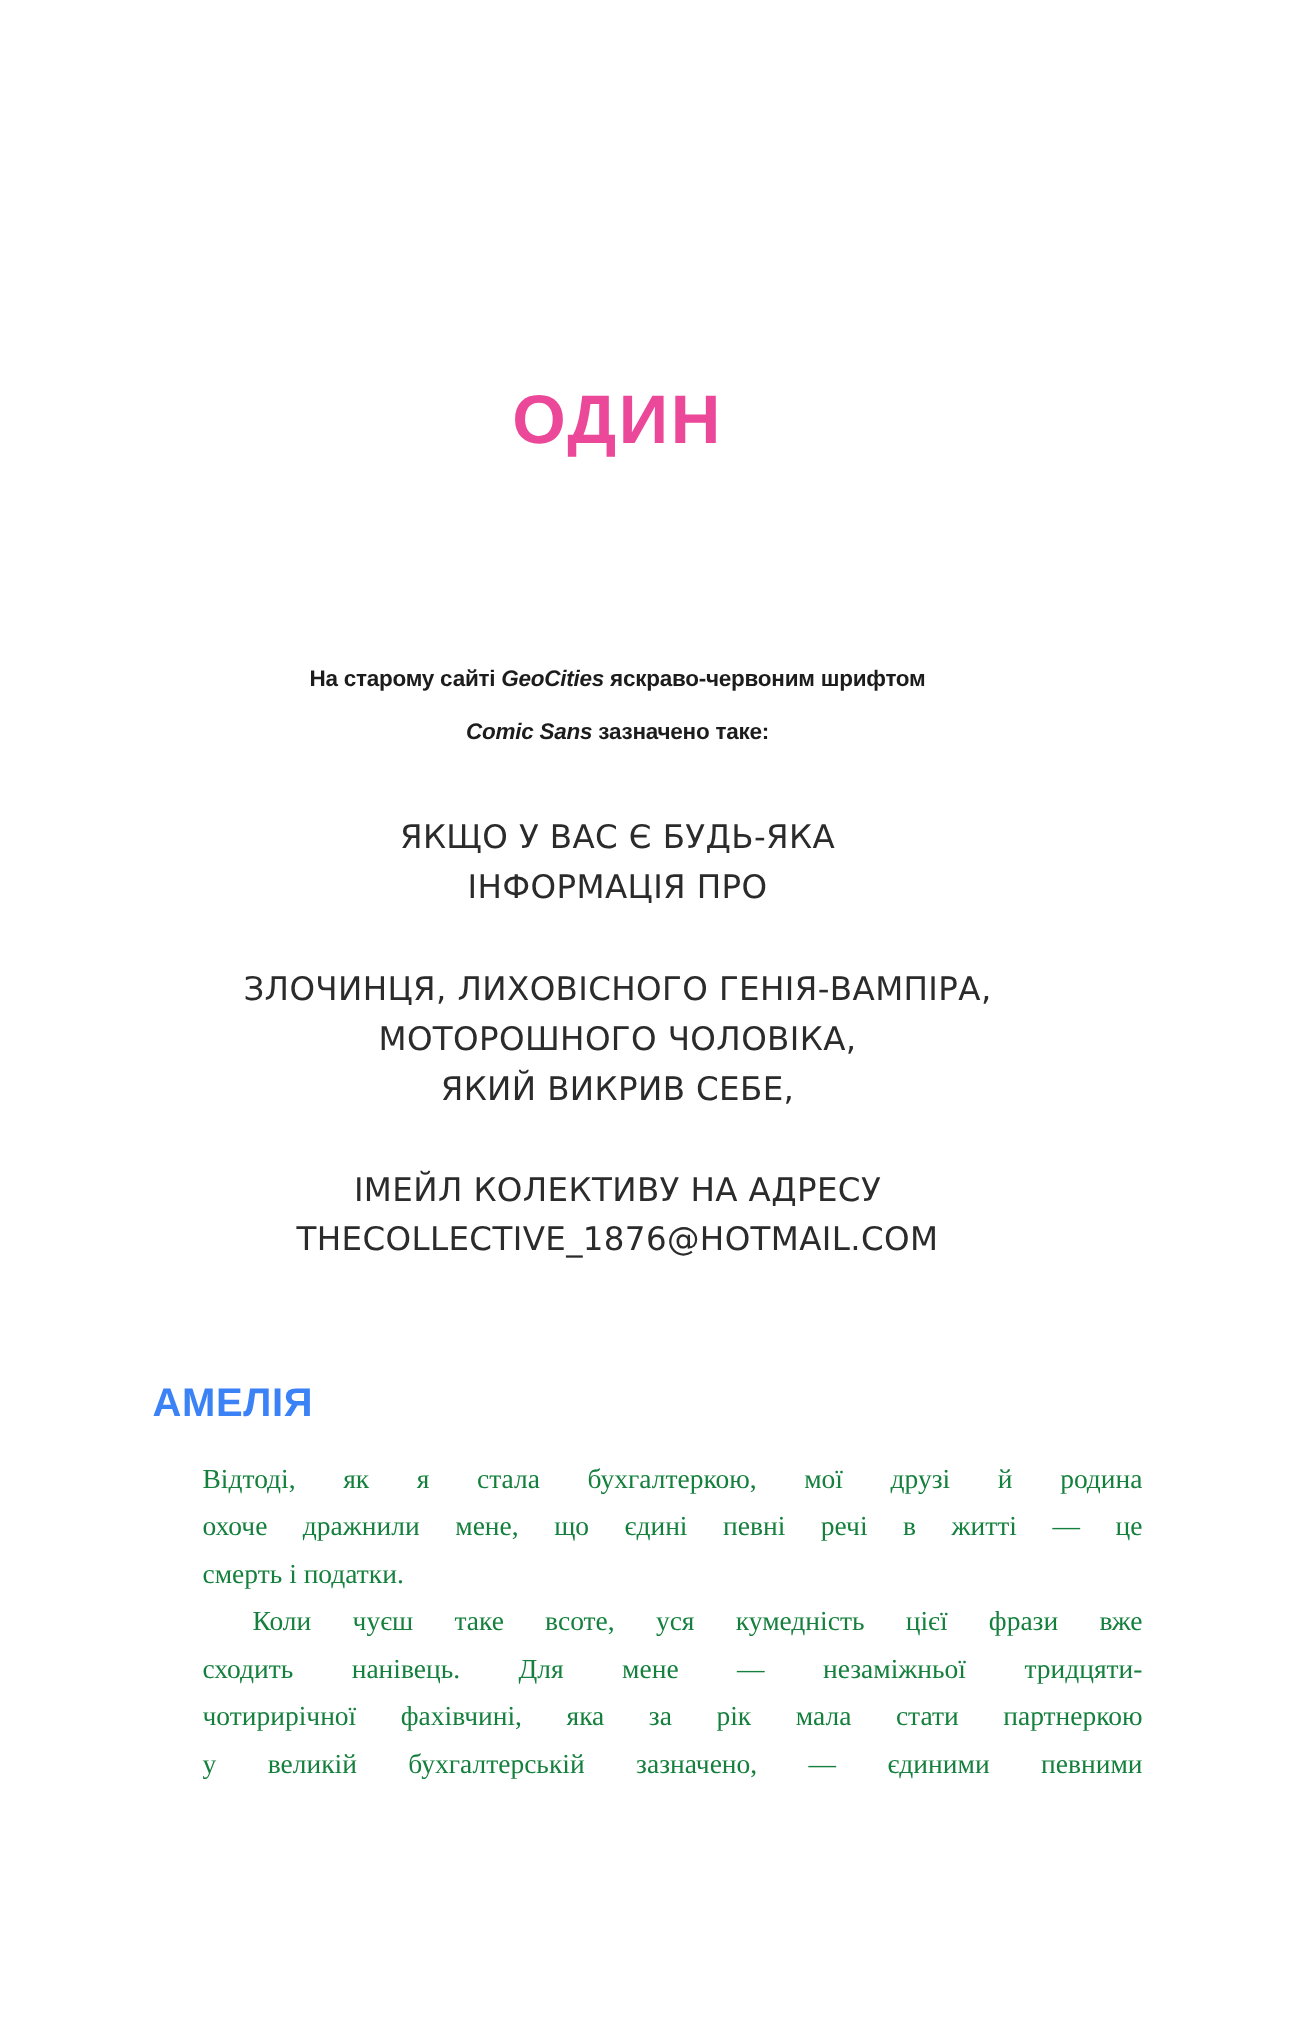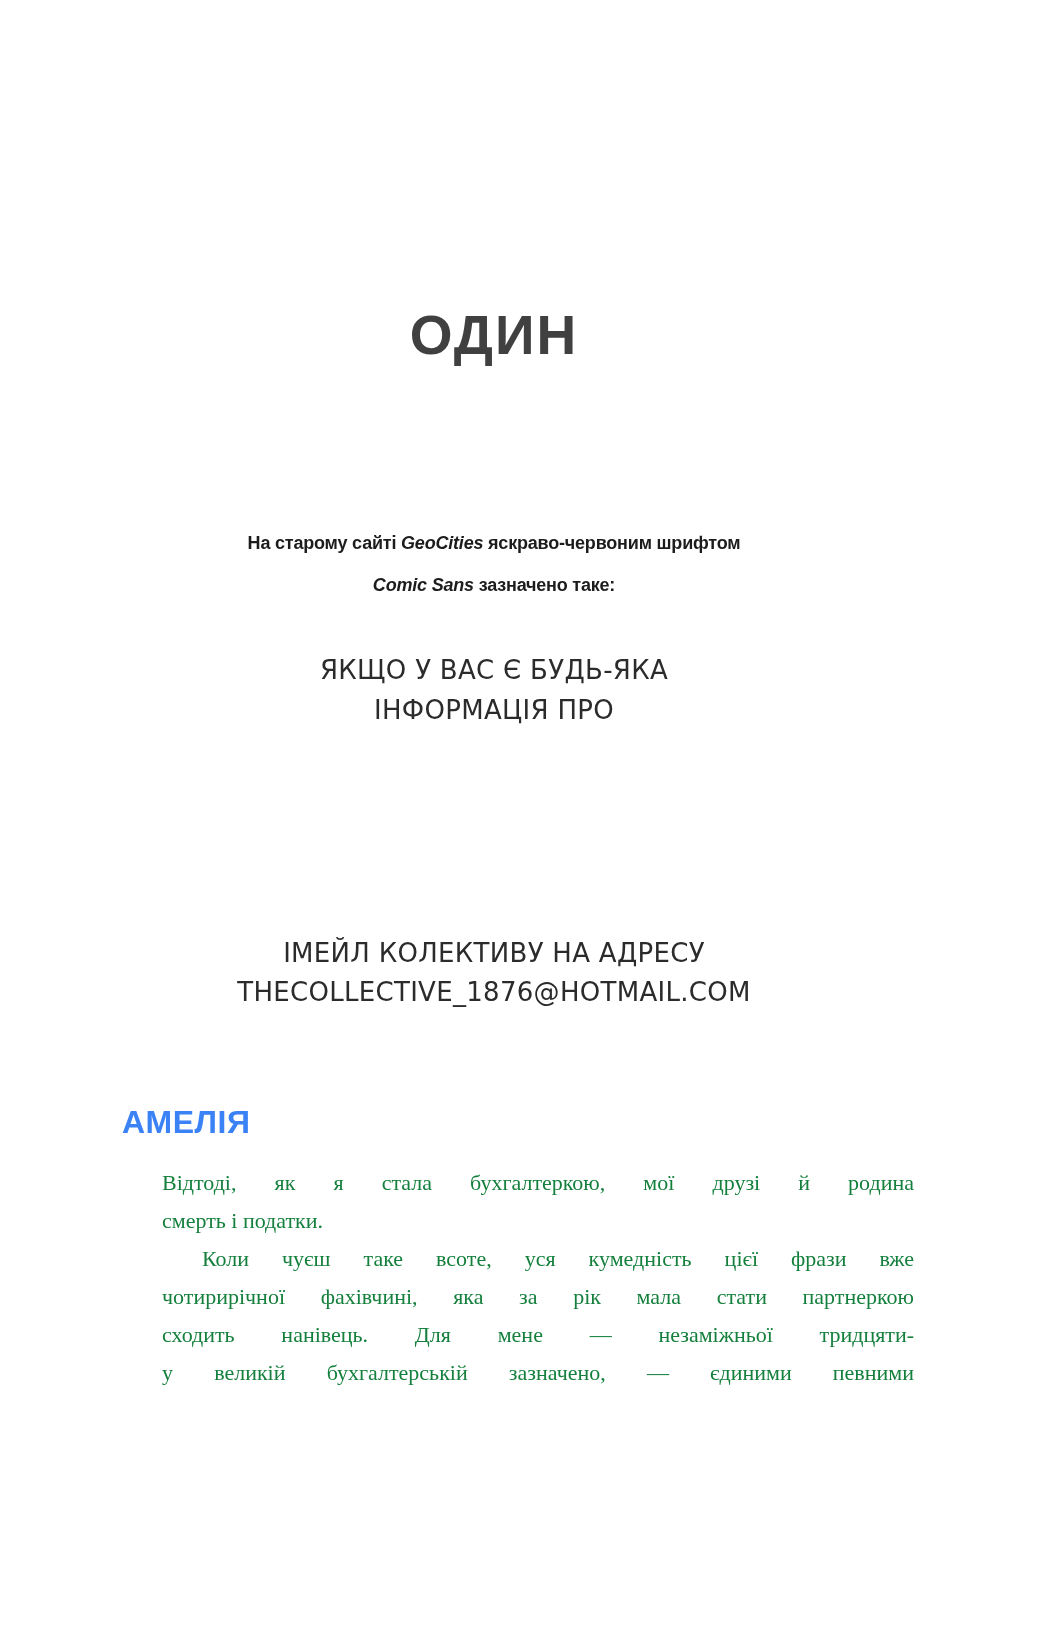--- a/index.html
+++ b/index.html
@@ -13,21 +13,21 @@
   }
   .chapter-title {
     position: absolute;
     top: 306px; left: 118px; width: 752px;
     text-align: center;
     font-family: "Liberation Sans", sans-serif;
     font-weight: bold;
     font-size: 55px;
     line-height: 58px;
     letter-spacing: 2px;
-    color: #404040;
+    color: #ec4899;
     white-space: nowrap;
   }
   .intro {
     position: absolute;
     top: 522px; left: 118px; width: 752px;
     text-align: center;
     font-family: "Liberation Sans", sans-serif;
     font-size: 18px;
     line-height: 42px;
     letter-spacing: -0.2px;
@@ -83,30 +83,36 @@
   <div class="intro">
     <div class="intro-line"><span>На старому сайті </span><span class="it">GeoCities</span><span> яскраво-червоним шрифтом</span></div>
     <div class="intro-line"><span class="it">Comic Sans</span><span> зазначено таке:</span></div>
   </div>
 
   <div class="notice notice1">
     <div class="nline">ЯКЩО У ВАС Є БУДЬ-ЯКА</div>
     <div class="nline">ІНФОРМАЦІЯ ПРО</div>
   </div>
 
+  <div class="notice notice2">
+    <div class="nline">ЗЛОЧИНЦЯ, ЛИХОВІСНОГО ГЕНІЯ-ВАМПІРА,</div>
+    <div class="nline">МОТОРОШНОГО ЧОЛОВІКА,</div>
+    <div class="nline">ЯКИЙ ВИКРИВ СЕБЕ,</div>
+  </div>
 
   <div class="notice notice3">
     <div class="nline">ІМЕЙЛ КОЛЕКТИВУ НА АДРЕСУ</div>
     <div class="nline">THECOLLECTIVE_1876@HOTMAIL.COM</div>
   </div>
 
   <div class="section-heading">АМЕЛІЯ</div>
 
   <div class="body-text">
     <div class="bline j">Відтоді, як я стала бухгалтеркою, мої друзі й родина</div>
+    <div class="bline j">охоче дражнили мене, що єдині певні речі в житті — це</div>
     <div class="bline">смерть і податки.</div>
     <div class="bline j indent">Коли чуєш таке всоте, уся кумедність цієї фрази вже</div>
+    <div class="bline j">сходить нанівець. Для мене — незаміжньої тридцяти-</div>
     <div class="bline j">чотирирічної фахівчині, яка за рік мала стати партнеркою</div>
-    <div class="bline j">сходить нанівець. Для мене — незаміжньої тридцяти-</div>
     <div class="bline j">у великій бухгалтерській зазначено, — єдиними певними</div>
   </div>
 
 </div>
 
 </body></html>

